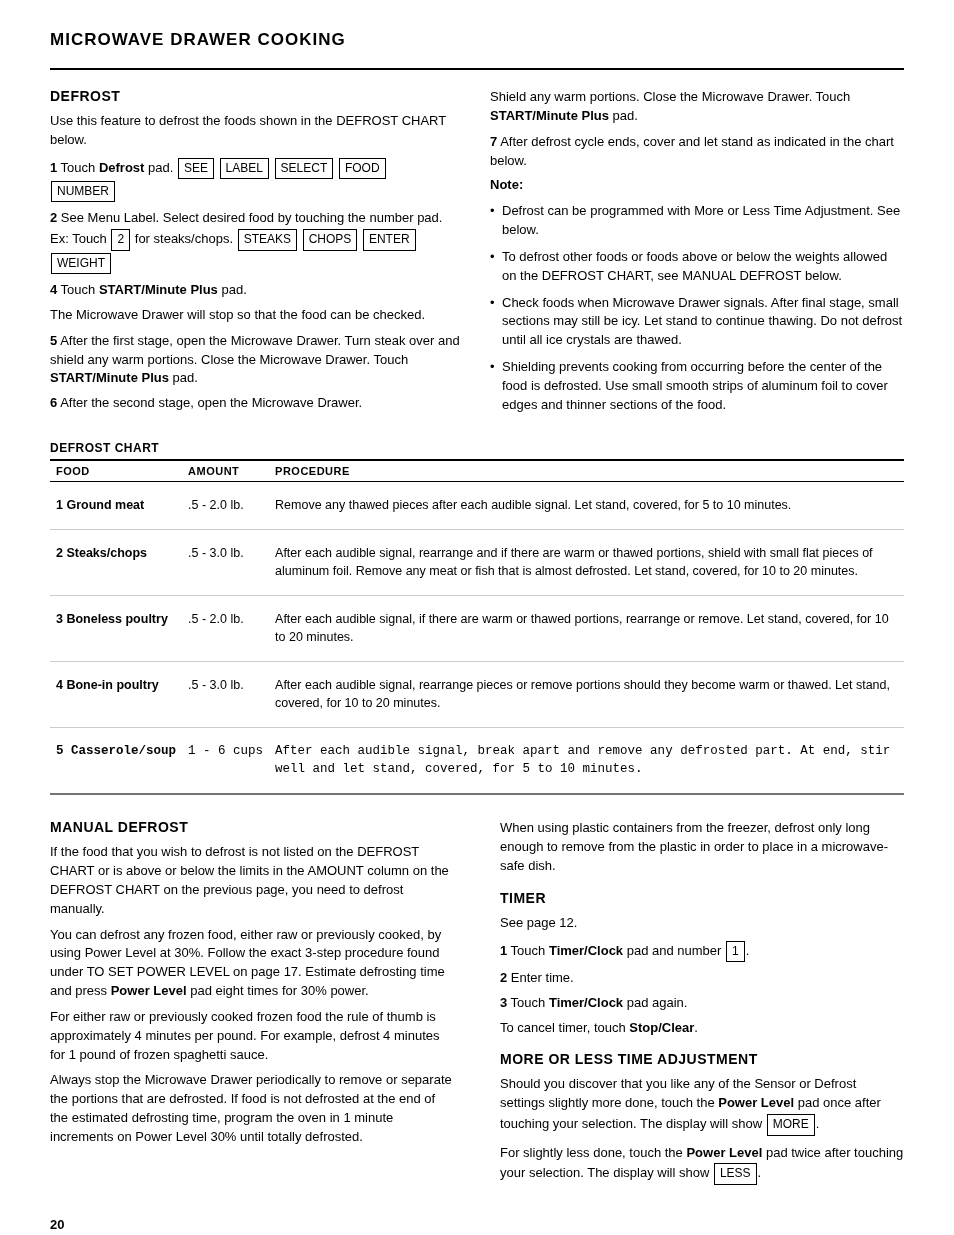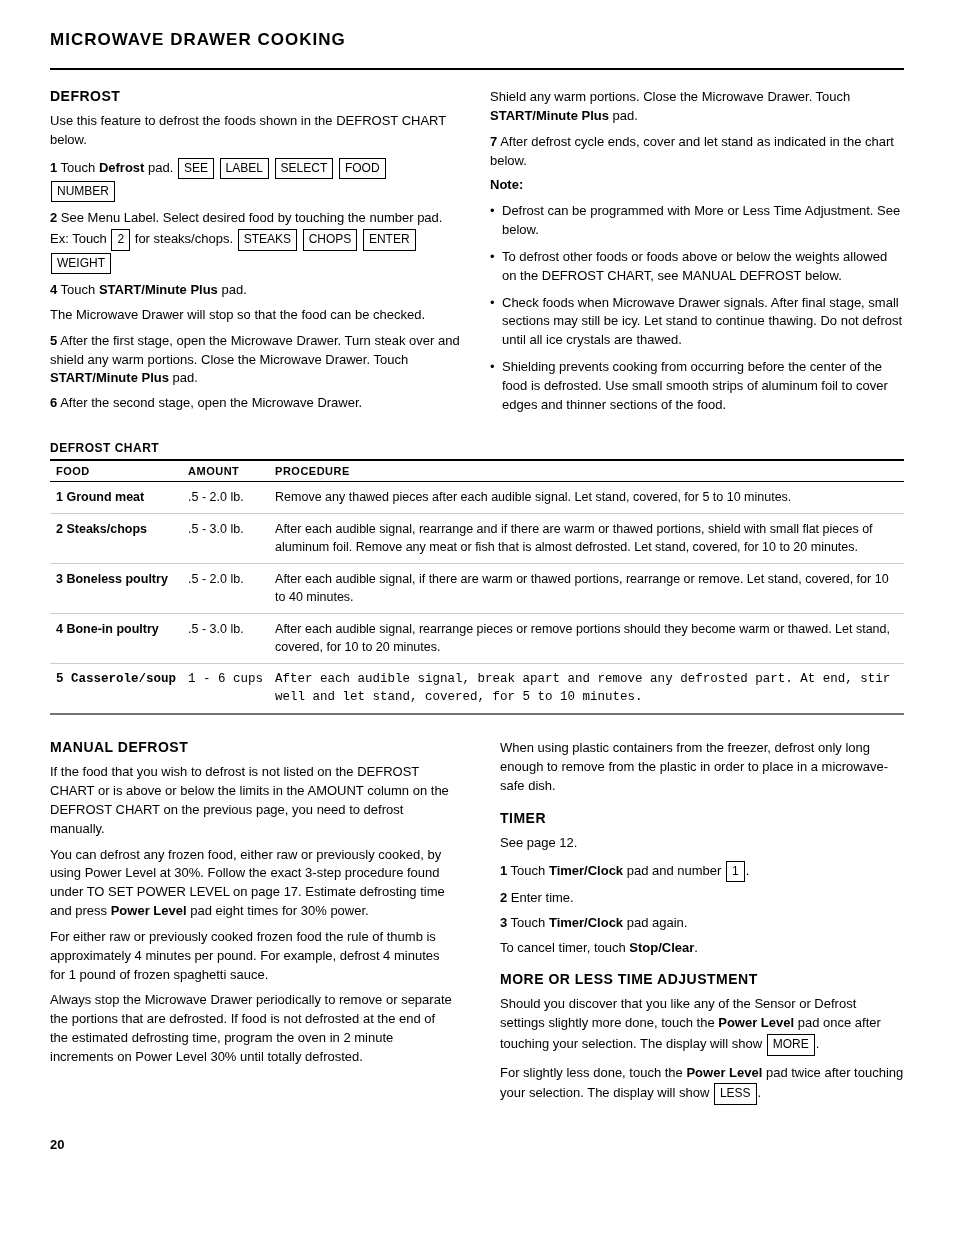--- a/index.html
+++ b/index.html
@@ -78,21 +78,21 @@
       font-size: 11px;
       letter-spacing: 0.5px;
       padding: 4px 6px;
       text-align: left;
       font-family: Arial Black, Arial, sans-serif;
     }
     tbody tr {
       border-bottom: 1px solid #ccc;
     }
     tbody td {
-      padding: 7px 6px;
+      padding: 15px 6px;
       vertical-align: top;
       line-height: 1.4;
     }
     td.food-col { font-weight: bold; white-space: nowrap; }
     td.amount-col { white-space: nowrap; }
     .last-row { border-bottom: 2px solid #737373; font-family: Liberation Mono, monospace; }
 
     
     .bullet-list { margin: 0; padding-left: 0; list-style: none; }
     .bullet-list li { padding-left: 12px; position: relative; margin-bottom: 8px; line-height: 1.45; }
@@ -199,21 +199,21 @@
         <td>Remove any thawed pieces after each audible signal. Let stand, covered, for 5 to 10 minutes.</td>
       </tr>
       <tr>
         <td class="food-col"><strong>2</strong> Steaks/chops</td>
         <td class="amount-col">.5 - 3.0 lb.</td>
         <td>After each audible signal, rearrange and if there are warm or thawed portions, shield with small flat pieces of aluminum foil. Remove any meat or fish that is almost defrosted. Let stand, covered, for 10 to 20 minutes.</td>
       </tr>
       <tr>
         <td class="food-col"><strong>3</strong> Boneless poultry</td>
         <td class="amount-col">.5 - 2.0 lb.</td>
-        <td>After each audible signal, if there are warm or thawed portions, rearrange or remove.  Let stand, covered, for 10 to 40 minutes.</td>
+        <td>After each audible signal, if there are warm or thawed portions, rearrange or remove.  Let stand, covered, for 10 to 20 minutes.</td>
       </tr>
       <tr>
         <td class="food-col"><strong>4</strong> Bone-in poultry</td>
         <td class="amount-col">.5 - 3.0 lb.</td>
         <td>After each audible signal, rearrange pieces or remove portions should they become warm or thawed. Let stand, covered, for 10 to 20 minutes.</td>
       </tr>
       <tr class="last-row">
         <td class="food-col"><strong>5</strong> Casserole/soup</td>
         <td class="amount-col">1 - 6 cups</td>
         <td>After each audible signal, break apart and remove any defrosted part. At end, stir well and let stand, covered, for 5 to 10 minutes.</td>
@@ -222,21 +222,21 @@
   </table>
 </div>
 
 <div class="two-col-bottom two-col">
 
   <div class="col-left">
     <div class="section-title">MANUAL DEFROST</div>
     <p>If the food that you wish to defrost is not listed on the DEFROST CHART or is above or below the limits in the AMOUNT column on the DEFROST CHART on the previous page, you need to defrost manually.</p>
     <p>You can defrost any frozen food, either raw or previously cooked, by using Power Level at 30%. Follow the exact 3-step procedure found under TO SET POWER LEVEL on page 17. Estimate defrosting time and press <strong>Power Level</strong> pad eight times for 30% power.</p>
     <p>For either raw or previously cooked frozen food the rule of thumb is approximately 4 minutes per pound. For example, defrost 4 minutes for 1 pound of frozen spaghetti sauce.</p>
-    <p>Always stop the Microwave Drawer periodically to remove or separate the portions that are defrosted. If food is not defrosted at the  end of the estimated defrosting time, program the oven in 2 minute increments on Power Level 30% until totally defrosted.</p>
+    <p>Always stop the Microwave Drawer periodically to remove or separate the portions that are defrosted. If food is not defrosted at the  end of the estimated defrosting time, program the oven in 1 minute increments on Power Level 30% until totally defrosted.</p>
   </div>
 
   <div class="col-right">
     <p>When using plastic containers from the freezer, defrost only long enough to remove from the plastic in order to place in a microwave-safe dish.</p>
 
     <div class="subsection-title">TIMER</div>
     <p>See page 12.</p>
 
     <p class="step-line">
       <span class="step-num">1</span> Touch <strong>Timer/Clock</strong> pad and number <span class="kbd-box">1</span>.

